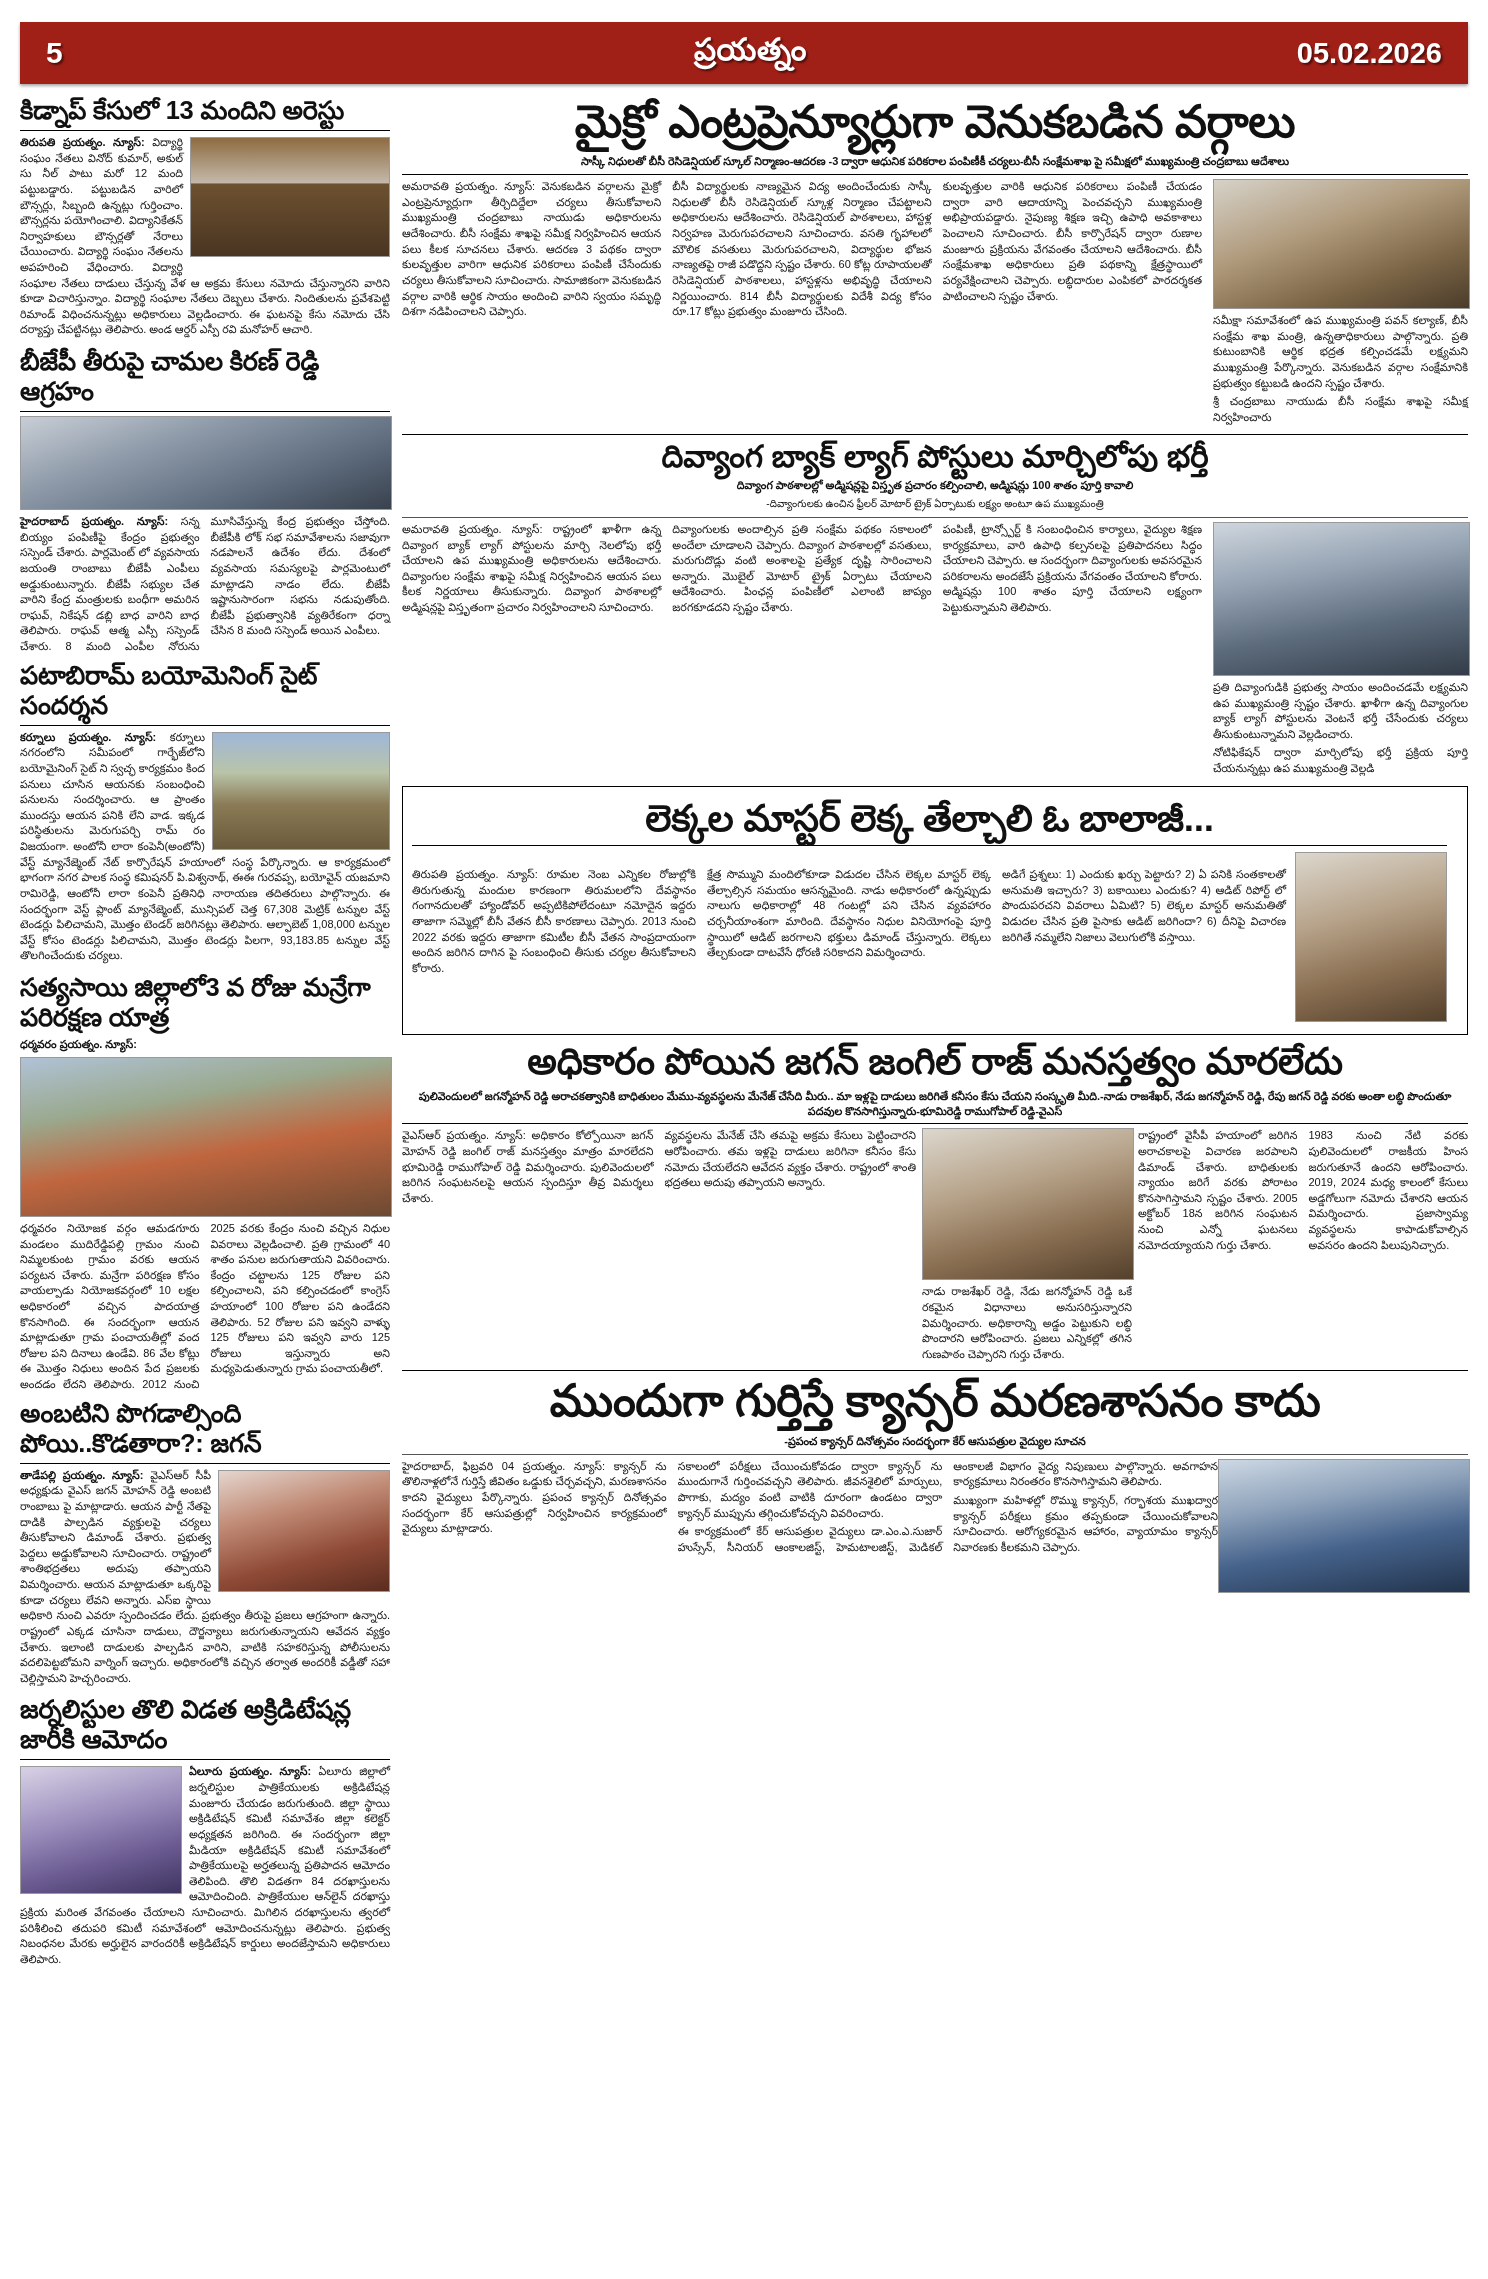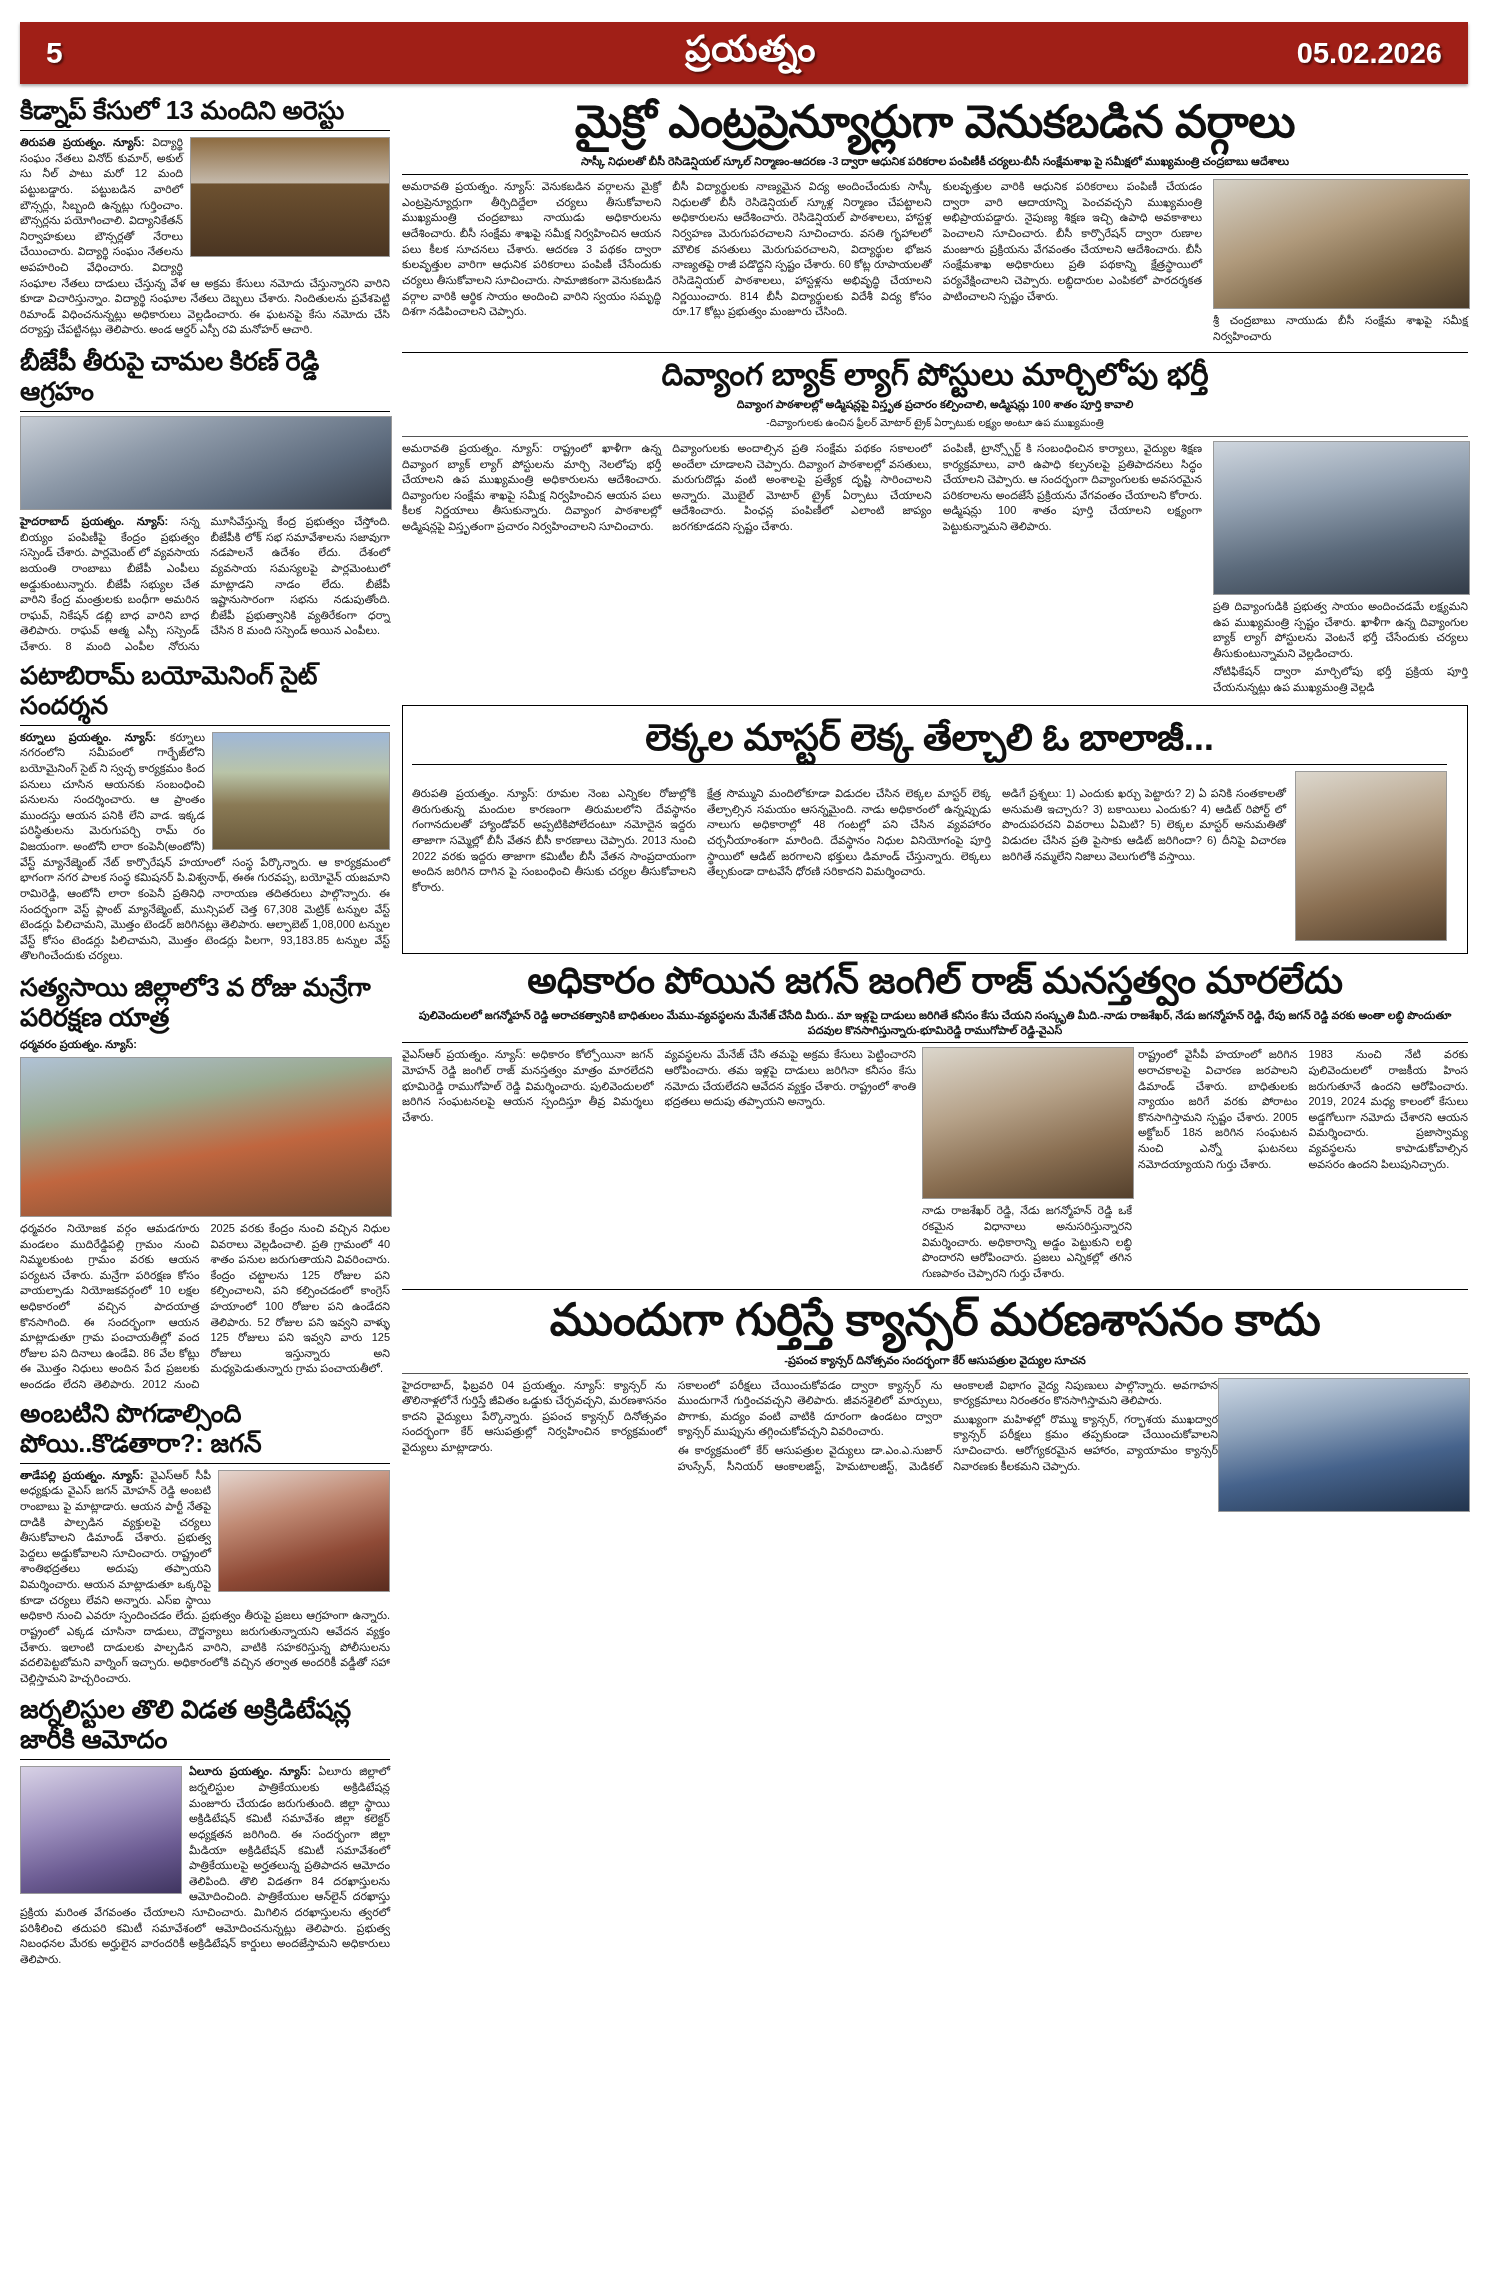--- a/index.html
+++ b/index.html
@@ -4,21 +4,21 @@
 <style>
   html,body{margin:0;padding:0;background:#ffffff;}
   body{width:1488px;height:2279px;font-family:"Liberation Sans","DejaVu Sans",sans-serif;color:#111;overflow:hidden;}
   .page{position:relative;width:1488px;height:2279px;background:#fff;box-sizing:border-box;padding:0 20px;}
 
   
   .masthead{position:relative;margin:22px 0 0 0;height:62px;background:#a01f17;
             display:flex;align-items:center;justify-content:space-between;padding:0 26px;box-sizing:border-box;
             box-shadow:0 2px 3px rgba(0,0,0,.35);}
   .masthead .pageno{color:#fff;font-size:30px;font-weight:bold;text-shadow:2px 2px 2px rgba(0,0,0,.5);}
-  .masthead .brand{color:#fff;font-size:36px;font-weight:bold;letter-spacing:.5px;
+  .masthead .brand{color:#fff;font-size:31px;font-weight:bold;letter-spacing:.5px;
                    text-shadow:2px 2px 2px rgba(0,0,0,.5);position:absolute;left:13px;right:0;text-align:center;pointer-events:none;}
   .masthead .date{color:#fff;font-size:29px;font-weight:bold;text-shadow:2px 2px 2px rgba(0,0,0,.5);z-index:2;}
 
   
   .content{display:flex;gap:12px;margin-top:8px;}
   .col-left{width:370px;flex:0 0 370px;}
   .col-right{flex:1;}
 
   .rule{border-top:1px solid #000;margin:5px 0 4px 0;}
   .rule.thin{border-top:1px solid #555;}
@@ -163,20 +163,21 @@
               <p>అమరావతి ప్రయత్నం. న్యూస్: వెనుకబడిన వర్గాలను మైక్రో ఎంట్రప్రెన్యూర్లుగా తీర్చిదిద్దేలా చర్యలు తీసుకోవాలని ముఖ్యమంత్రి చంద్రబాబు నాయుడు అధికారులను ఆదేశించారు. బీసీ సంక్షేమ శాఖపై సమీక్ష నిర్వహించిన ఆయన పలు కీలక సూచనలు చేశారు. ఆదరణ 3 పథకం ద్వారా కులవృత్తుల వారిగా ఆధునిక పరికరాలు పంపిణీ చేసేందుకు చర్యలు తీసుకోవాలని సూచించారు. సామాజికంగా వెనుకబడిన వర్గాల వారికి ఆర్థిక సాయం అందించి వారిని స్వయం సమృద్ధి దిశగా నడిపించాలని చెప్పారు.</p>
               <p>బీసీ విద్యార్థులకు నాణ్యమైన విద్య అందించేందుకు సాస్కీ నిధులతో బీసీ రెసిడెన్షియల్ స్కూళ్ల నిర్మాణం చేపట్టాలని అధికారులను ఆదేశించారు. రెసిడెన్షియల్ పాఠశాలలు, హాస్టళ్ల నిర్వహణ మెరుగుపరచాలని సూచించారు. వసతి గృహాలలో మౌలిక వసతులు మెరుగుపరచాలని, విద్యార్థుల భోజన నాణ్యతపై రాజీ పడొద్దని స్పష్టం చేశారు. 60 కోట్ల రూపాయలతో రెసిడెన్షియల్ పాఠశాలలు, హాస్టళ్లను అభివృద్ధి చేయాలని నిర్ణయించారు. 814 బీసీ విద్యార్థులకు విదేశీ విద్య కోసం రూ.17 కోట్లు ప్రభుత్వం మంజూరు చేసింది.</p>
               <p>కులవృత్తుల వారికి ఆధునిక పరికరాలు పంపిణీ చేయడం ద్వారా వారి ఆదాయాన్ని పెంచవచ్చని ముఖ్యమంత్రి అభిప్రాయపడ్డారు. నైపుణ్య శిక్షణ ఇచ్చి ఉపాధి అవకాశాలు పెంచాలని సూచించారు. బీసీ కార్పొరేషన్ ద్వారా రుణాల మంజూరు ప్రక్రియను వేగవంతం చేయాలని ఆదేశించారు. బీసీ సంక్షేమశాఖ అధికారులు ప్రతి పథకాన్ని క్షేత్రస్థాయిలో పర్యవేక్షించాలని చెప్పారు. లబ్ధిదారుల ఎంపికలో పారదర్శకత పాటించాలని స్పష్టం చేశారు.</p>
             </div>
           </div>
           <div style="width:255px;flex:0 0 255px;">
             <div class="photo" style="width:100%;height:128px;">
               <div class="ph-inner ph-office"></div>
             </div>
             <div class="body" style="margin-top:4px;">
+              <p>సమీక్షా సమావేశంలో ఉప ముఖ్యమంత్రి పవన్ కల్యాణ్, బీసీ సంక్షేమ శాఖ మంత్రి, ఉన్నతాధికారులు పాల్గొన్నారు. ప్రతి కుటుంబానికి ఆర్థిక భద్రత కల్పించడమే లక్ష్యమని ముఖ్యమంత్రి పేర్కొన్నారు. వెనుకబడిన వర్గాల సంక్షేమానికి ప్రభుత్వం కట్టుబడి ఉందని స్పష్టం చేశారు.</p>
               <p>శ్రీ చంద్రబాబు నాయుడు బీసీ సంక్షేమ శాఖపై సమీక్ష నిర్వహించారు</p>
             </div>
           </div>
         </div>
       </div>
 
       <div class="sec">
         <div class="rule"></div>
         <h1 class="hl-mid">దివ్యాంగ బ్యాక్ ల్యాగ్ పోస్టులు మార్చిలోపు భర్తీ</h1>
         <div class="sub">దివ్యాంగ పాఠశాలల్లో అడ్మిషన్లపై విస్తృత ప్రచారం కల్పించాలి, అడ్మిషన్లు 100 శాతం పూర్తి కావాలి</div>

